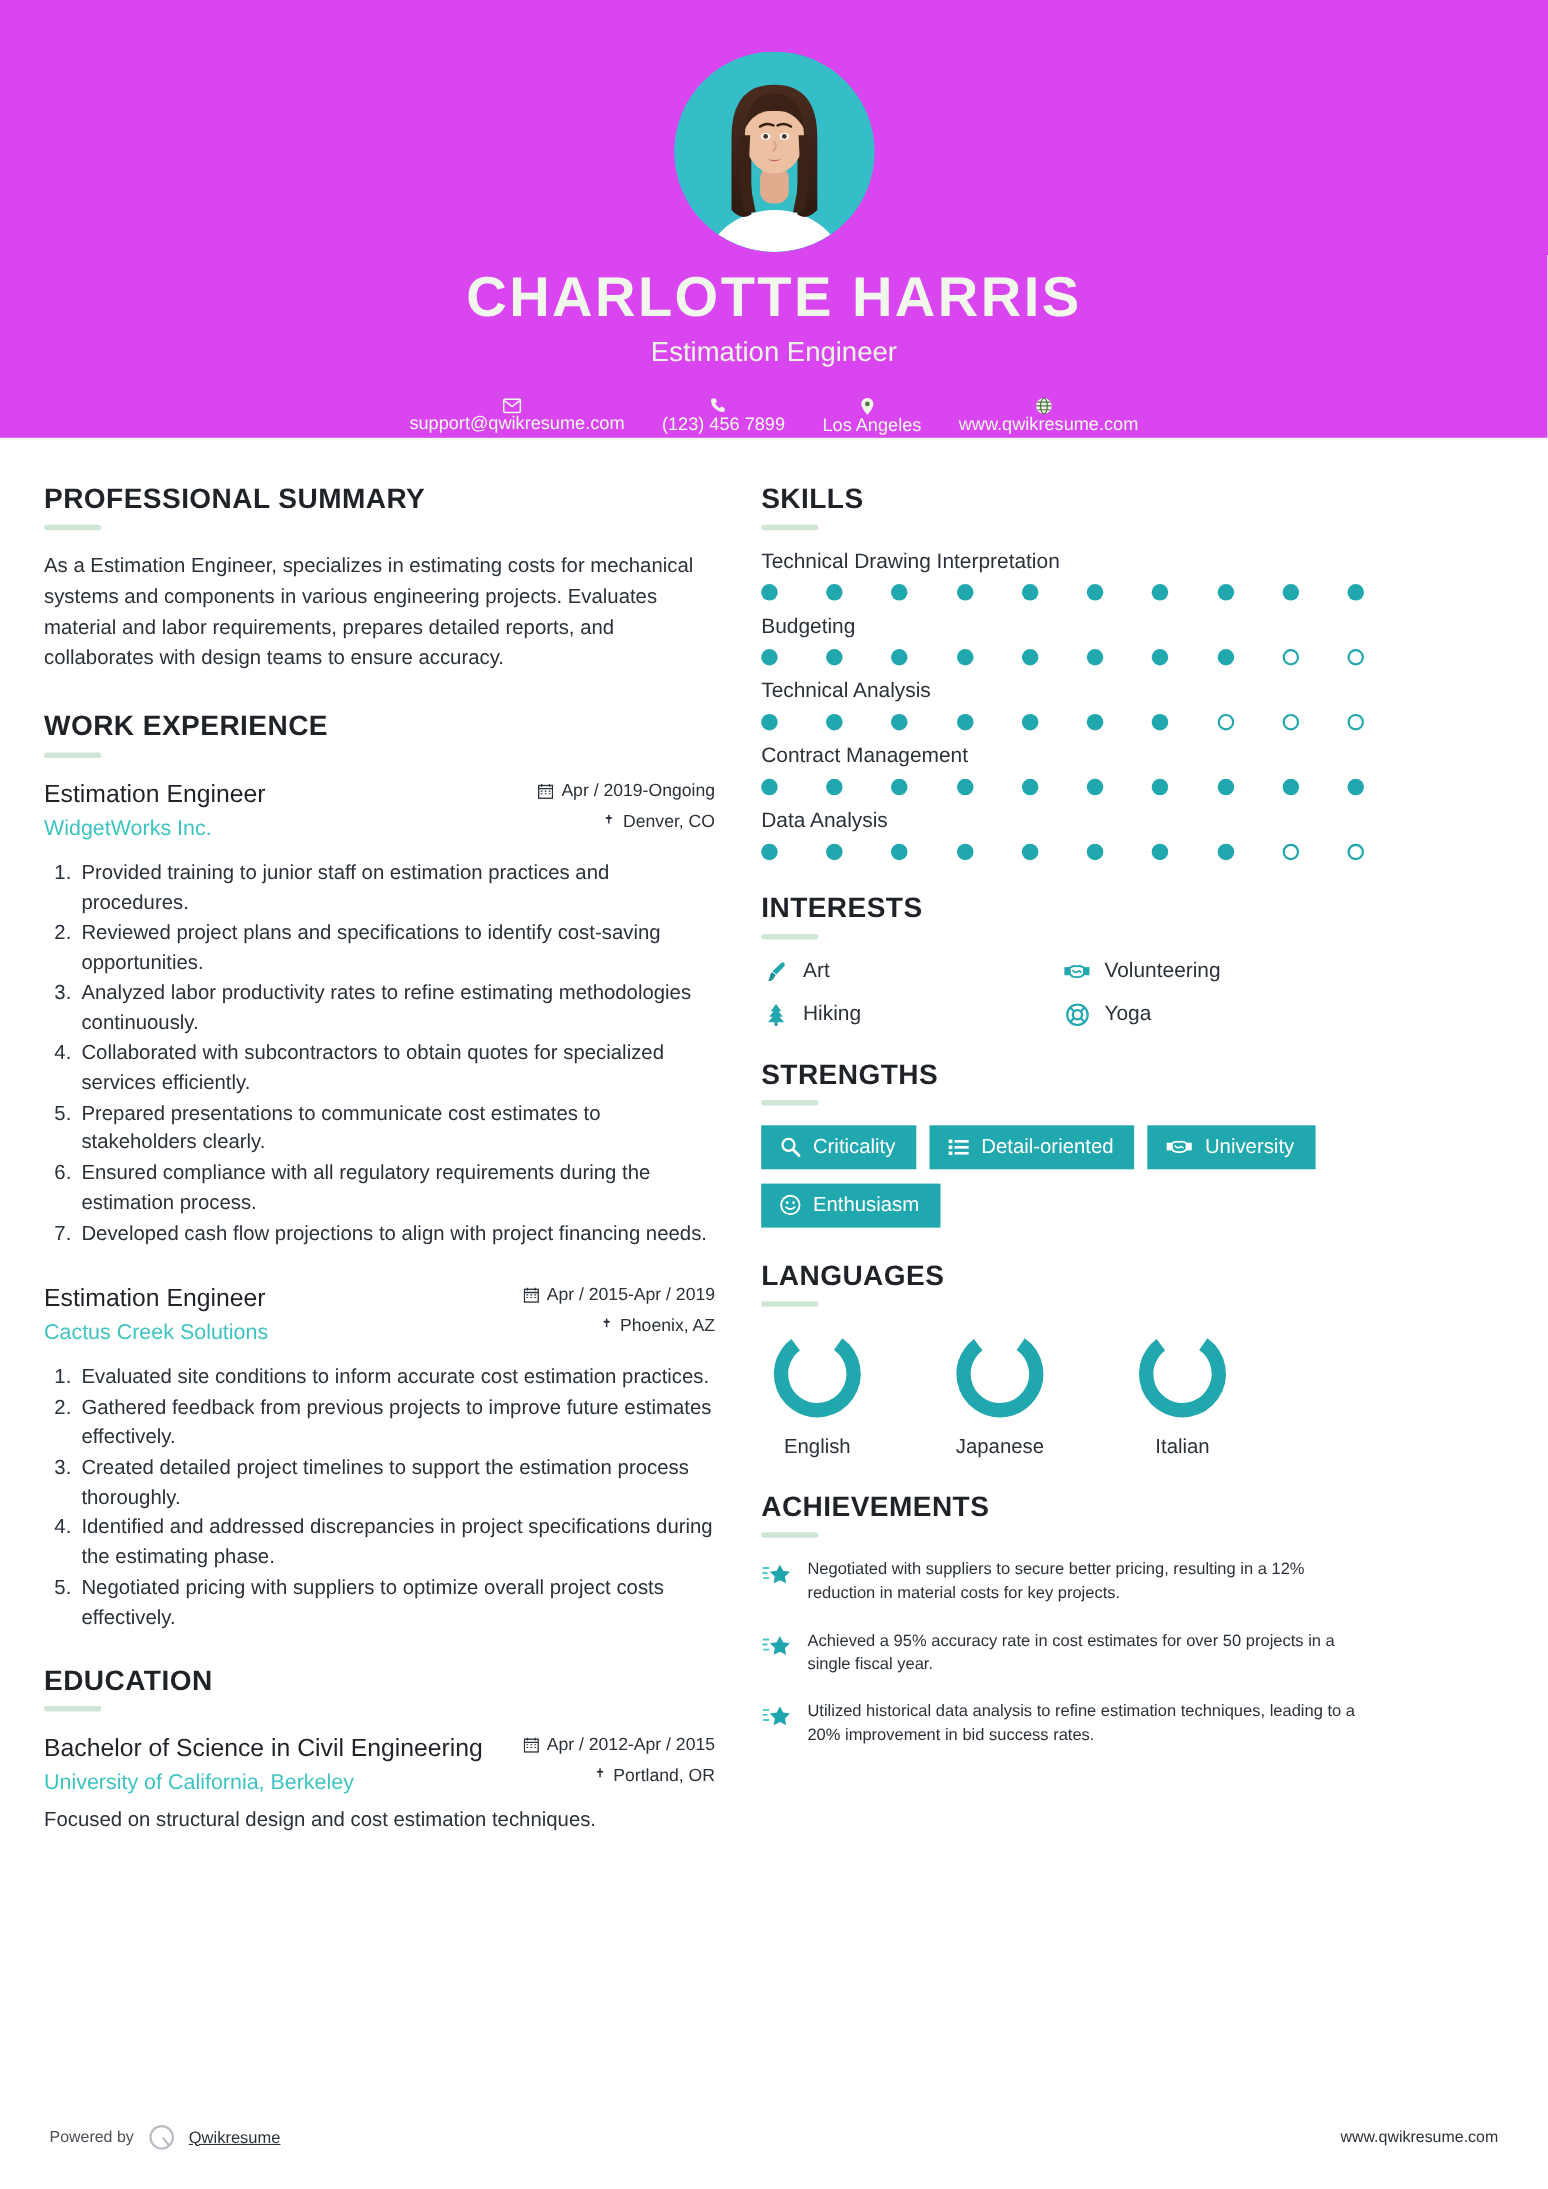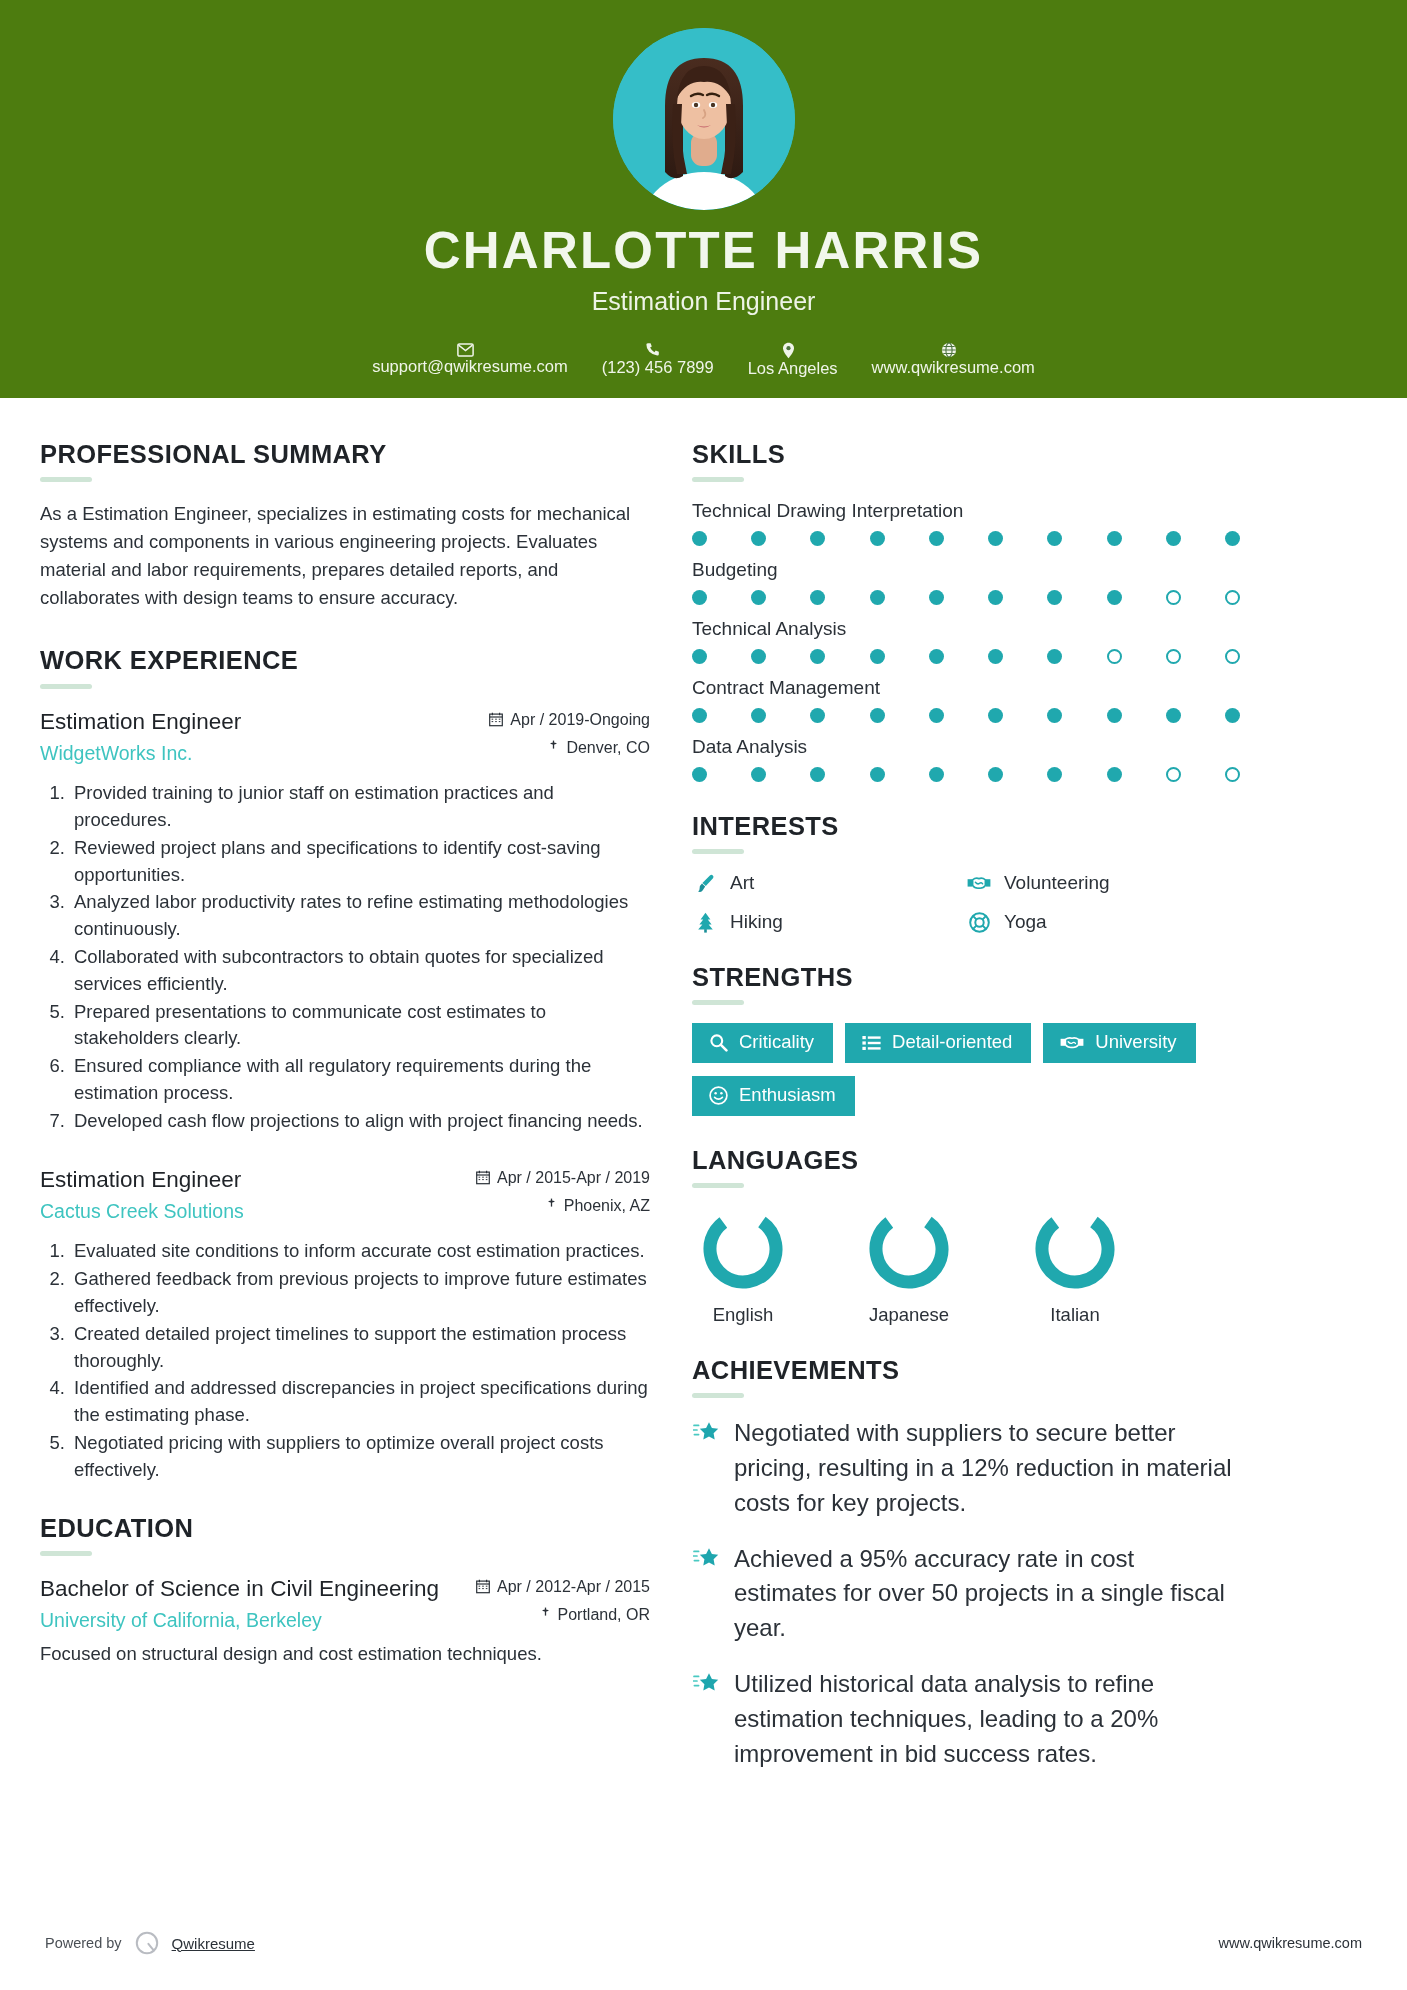--- a/index.html
+++ b/index.html
@@ -11,23 +11,23 @@
   .page {
     position: relative;
     width: 1407px;
     min-height: 1990px;
     background: #ffffff;
     overflow: hidden;
   }
 
   
   .header {
-    background: #4d7c0f;
+    background: #d946ef;
     height: 398px;
-    padding-top: 28px;
+    padding-top: 47px;
     text-align: center;
   }
   .avatar-wrap {
     width: 182px;
     height: 182px;
     margin: 0 auto 14px auto;
     border-radius: 50%;
     background: #35bec8;
     overflow: hidden;
     position: relative;
@@ -240,21 +240,21 @@
   }
   .ach-icon {
     flex: none;
     width: 28px;
     margin-right: 14px;
     padding-top: 4px;
     display: flex;
     justify-content: center;
   }
   .ach-text {
-    font-size: 24px;
+    font-size: 15px;
     line-height: 1.45;
     color: #2b3138;
   }
 
   
   .footer {
     position: absolute;
     left: 0; right: 0;
     bottom: 34px;
     padding: 0 45px;

